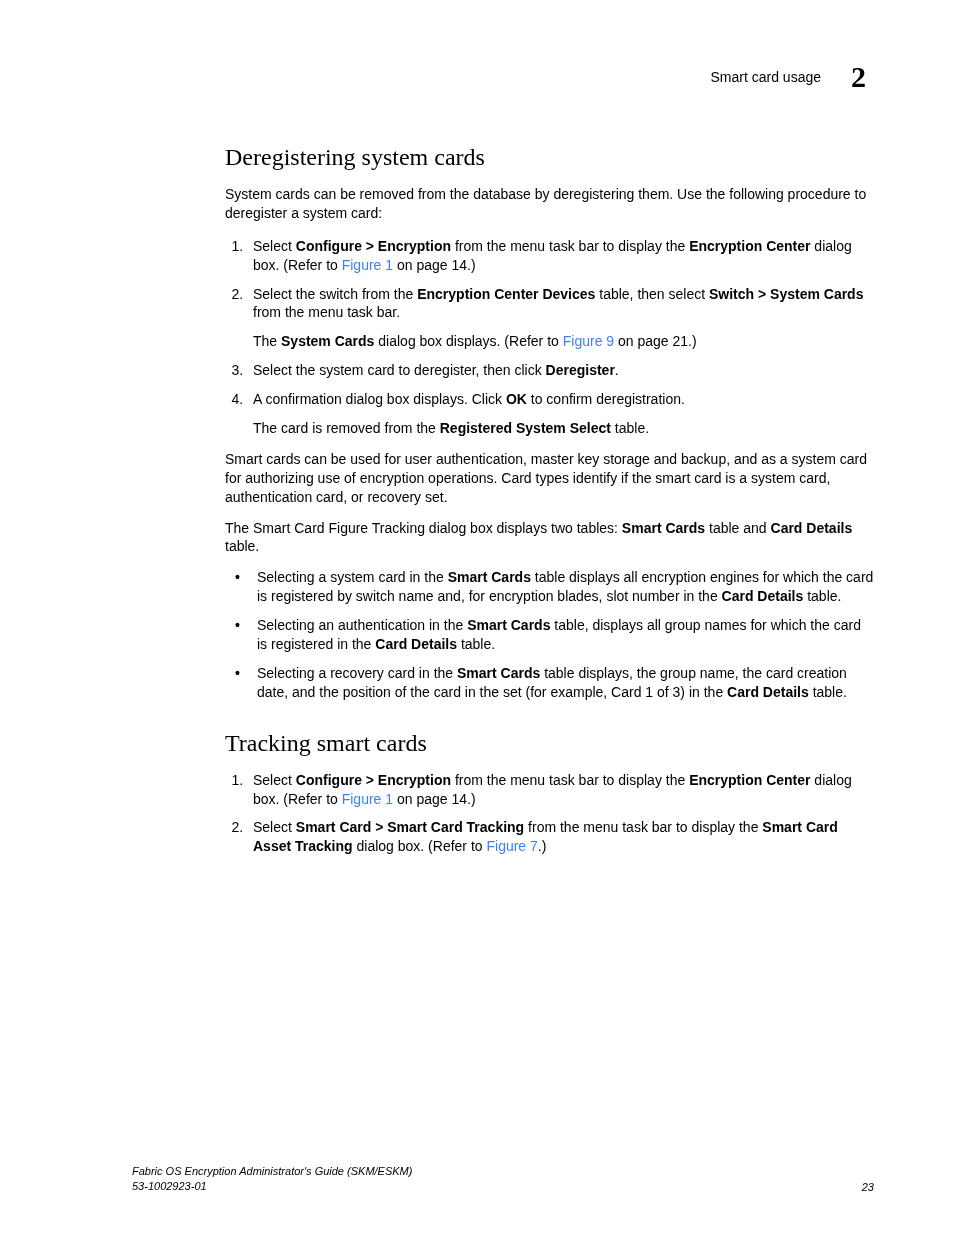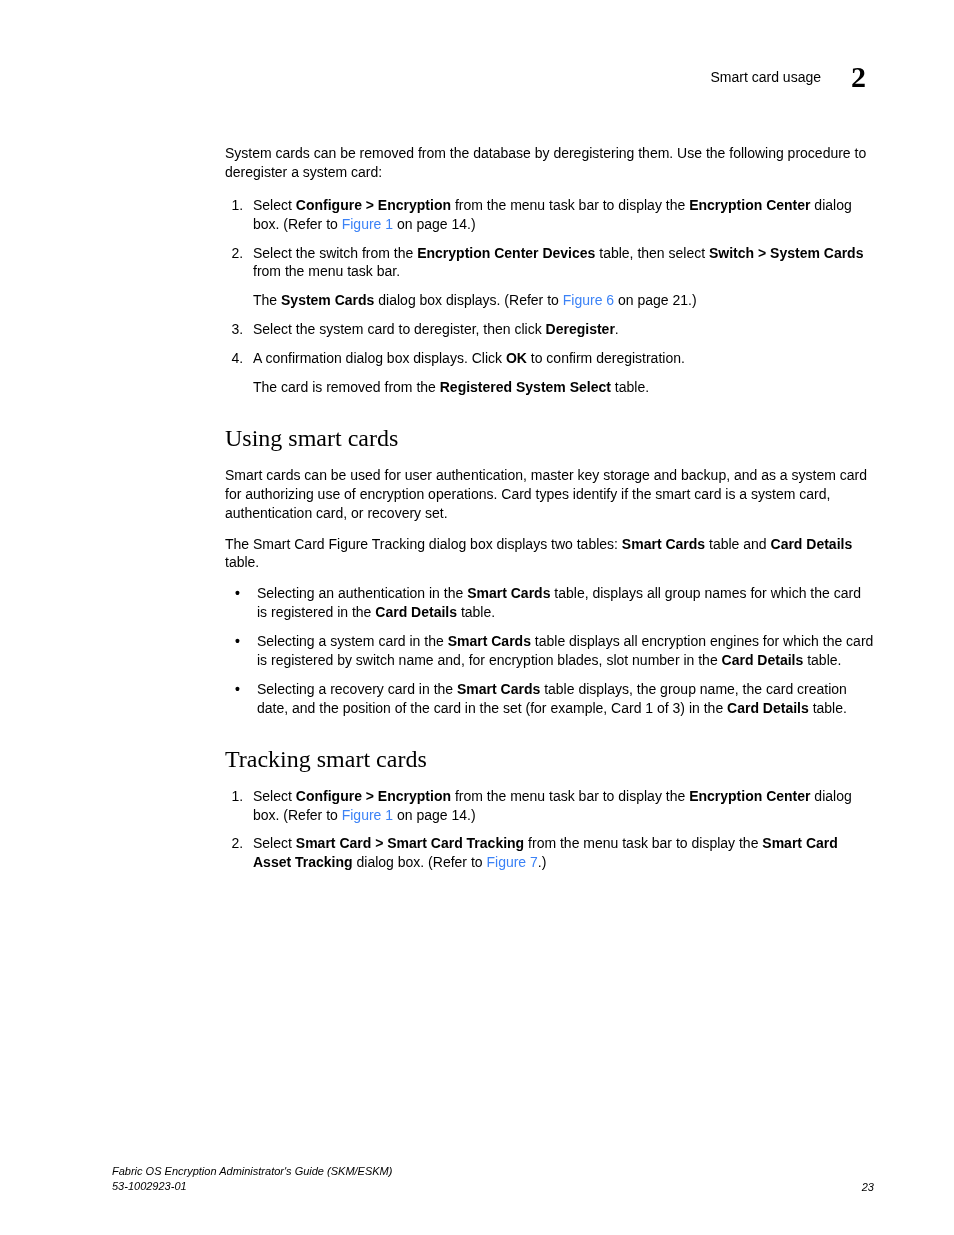--- a/index.html
+++ b/index.html
@@ -84,21 +84,21 @@
   }
   b, .bold {
     font-weight: bold;
   }
   .link {
     color: #3b82f6;
   }
   .footer {
     position: absolute;
     bottom: 42px;
-    left: 112px;
+    left: 132px;
     right: 80px;
     display: flex;
     justify-content: space-between;
     align-items: flex-end;
     font-size: 11px;
     font-style: italic;
     color: #000;
   }
   .footer-left {
     line-height: 1.3;
@@ -111,55 +111,55 @@
 
 <div class="page">
 
   <div class="header">
     <span class="header-title">Smart card usage</span>
     <span class="chapter-number">2</span>
   </div>
 
   <div class="content">
 
+    <h2 class="h2-top">Deregistering system cards</h2>
     <p class="intro">System cards can be removed from the database by deregistering them. Use the following procedure to deregister a system card:</p>
 
     <ol>
       <li>
         <span>Select </span><b>Configure &gt; Encryption</b><span> from the menu task bar to display the </span><b>Encryption Center</b><span> dialog box. (Refer to </span><span class="link">Figure 1</span><span> on page 14.)</span>
       </li>
       <li>
         <span>Select the switch from the </span><b>Encryption Center Devices</b><span> table, then select </span><b>Switch &gt; System Cards</b><span> from the menu task bar.</span>
         <p style="margin-top:10px; margin-bottom:0;">
-          <span>The </span><b>System Cards</b><span> dialog box displays. (Refer to </span><span class="link">Figure 6</span><span> on page 21.)</span>
+          <span>The </span><b>System Cards</b><span> dialog box displays. (Refer to </span><span class="link">Figure 9</span><span> on page 21.)</span>
         </p>
       </li>
       <li>
         <span>Select the system card to deregister, then click </span><b>Deregister</b><span>.</span>
       </li>
       <li>
         <span>A confirmation dialog box displays. Click </span><b>OK</b><span> to confirm deregistration.</span>
         <p style="margin-top:10px; margin-bottom:0;">
           <span>The card is removed from the </span><b>Registered System Select</b><span> table.</span>
         </p>
       </li>
     </ol>
 
-    <h2 class="h2-section">Using smart cards</h2>
     <p>Smart cards can be used for user authentication, master key storage and backup, and as a system card for authorizing use of encryption operations. Card types identify if the smart card is a system card, authentication card, or recovery set.</p>
     <p>
       <span>The Smart Card Figure Tracking dialog box displays two tables: </span><b>Smart Cards</b><span> table and </span><b>Card Details</b><span> table.</span>
     </p>
 
     <ul>
       <li>
-        <span>Selecting an authentication in the </span><b>Smart Cards</b><span> table, displays all group names for which the card is registered in the </span><b>Card Details</b><span> table.</span>
+        <span>Selecting a system card in the </span><b>Smart Cards</b><span> table displays all encryption engines for which the card is registered by switch name and, for encryption blades, slot number in the </span><b>Card Details</b><span> table.</span>
       </li>
       <li>
-        <span>Selecting a system card in the </span><b>Smart Cards</b><span> table displays all encryption engines for which the card is registered by switch name and, for encryption blades, slot number in the </span><b>Card Details</b><span> table.</span>
+        <span>Selecting an authentication in the </span><b>Smart Cards</b><span> table, displays all group names for which the card is registered in the </span><b>Card Details</b><span> table.</span>
       </li>
       <li>
         <span>Selecting a recovery card in the </span><b>Smart Cards</b><span> table displays, the group name, the card creation date, and the position of the card in the set (for example, Card 1 of 3) in the </span><b>Card Details</b><span> table.</span>
       </li>
     </ul>
 
     <h2 class="h2-section">Tracking smart cards</h2>
     <ol>
       <li>
         <span>Select </span><b>Configure &gt; Encryption</b><span> from the menu task bar to display the </span><b>Encryption Center</b><span> dialog box. (Refer to </span><span class="link">Figure 1</span><span> on page 14.)</span>

